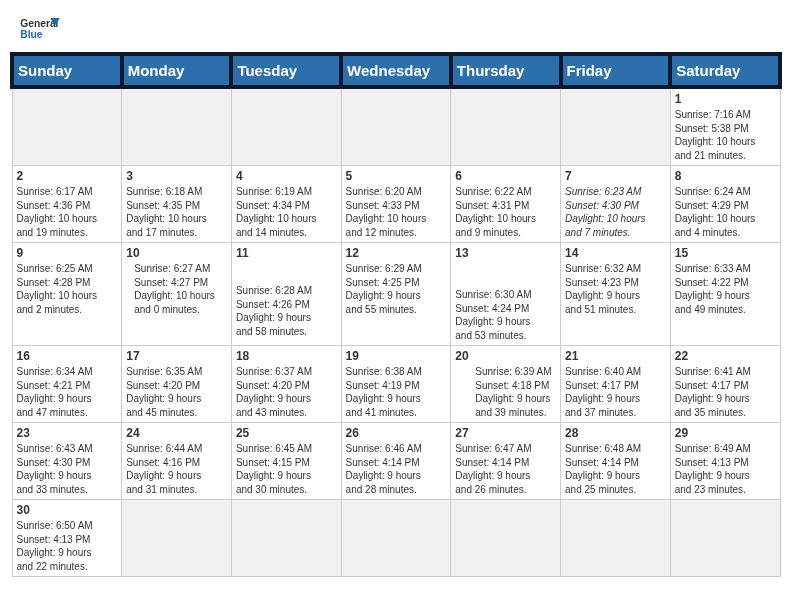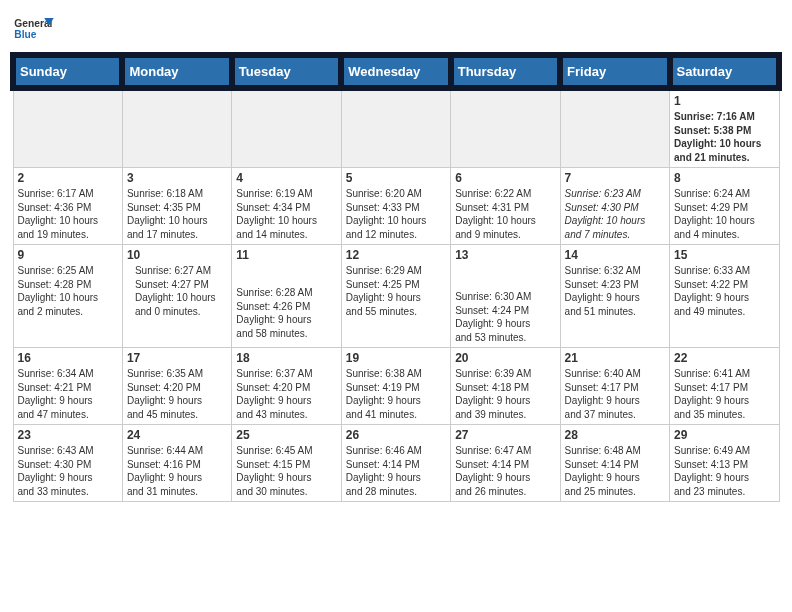--- a/index.html
+++ b/index.html
@@ -18,20 +18,21 @@
       padding: 0 4px;
     }
     .logo {
       display: flex;
       align-items: center;
       gap: 4px;
       font-size: 14px;
       font-weight: bold;
       color: #4c1d95;
       margin-top: 4px;
+      margin-left: 6px;
     }
     .logo-icon {
       width: 40px;
       height: 30px;
     }
     .title-block { text-align: right; }
     .main-title {
       font-size: 32px;
       font-weight: bold;
       color: #333;
@@ -41,25 +42,25 @@
       color: #555;
     }
     table {
       width: 100%;
       border-collapse: collapse;
       table-layout: fixed;
     }
     thead tr th {
       background-color: #2c6fad;
       color: #fff;
-      font-size: 13px;
+      font-size: 15px;
       font-weight: bold;
       padding: 6px 4px;
       text-align: left;
-      border: 6px solid #0f172a;
+      border: 4px solid #0f172a;
     }
     tbody tr td {
       border: 1px solid #ccc;
       vertical-align: top;
       padding: 3px 4px;
       font-size: 10.5px;
       color: #333;
       background: #fff;
       height: 72px;
     }
@@ -110,21 +111,21 @@
   <tbody id="calendar-body">
       <tr>
         <td class="empty"></td>
         <td class="empty"></td>
         <td class="empty"></td>
         <td class="empty"></td>
         <td class="empty"></td>
         <td class="empty"></td>
         <td>
           <span class="day-number">1</span>
-          <div class="day-info" style="white-space: pre-line; font-weight: bold;">Sunrise: 7:16 AM
+          <div class="day-info" style="white-space: pre-line;">Sunrise: 7:16 AM
 Sunset: 5:38 PM
 Daylight: 10 hours
 and 21 minutes.</div>
         </td>
       </tr>
       <tr>
         <td>
           <span class="day-number">2</span>
           <div class="day-info" style="white-space: pre-line;">Sunrise: 6:17 AM
 Sunset: 4:36 PM
@@ -249,21 +250,21 @@
         </td>
         <td>
           <span class="day-number">19</span>
           <div class="day-info" style="white-space: pre-line;">Sunrise: 6:38 AM
 Sunset: 4:19 PM
 Daylight: 9 hours
 and 41 minutes.</div>
         </td>
         <td>
           <span class="day-number">20</span>
-          <div class="day-info" style="white-space: pre-line;">Sunrise: 6:39 AM
+          <div class="day-info" style="white-space: pre-line; margin-left: 20px;">Sunrise: 6:39 AM
 Sunset: 4:18 PM
 Daylight: 9 hours
 and 39 minutes.</div>
         </td>
         <td>
           <span class="day-number">21</span>
           <div class="day-info" style="white-space: pre-line;">Sunrise: 6:40 AM
 Sunset: 4:17 PM
 Daylight: 9 hours
 and 37 minutes.</div>
@@ -319,15 +320,30 @@
 Daylight: 9 hours
 and 25 minutes.</div>
         </td>
         <td>
           <span class="day-number">29</span>
           <div class="day-info" style="white-space: pre-line;">Sunrise: 6:49 AM
 Sunset: 4:13 PM
 Daylight: 9 hours
 and 23 minutes.</div>
         </td>
+      </tr>
+      <tr>
+        <td>
+          <span class="day-number">30</span>
+          <div class="day-info" style="white-space: pre-line;">Sunrise: 6:50 AM
+Sunset: 4:13 PM
+Daylight: 9 hours
+and 22 minutes.</div>
+        </td>
+        <td class="empty"></td>
+        <td class="empty"></td>
+        <td class="empty"></td>
+        <td class="empty"></td>
+        <td class="empty"></td>
+        <td class="empty"></td>
       </tr>
     </tbody>
 </table>
 
 </body></html>

